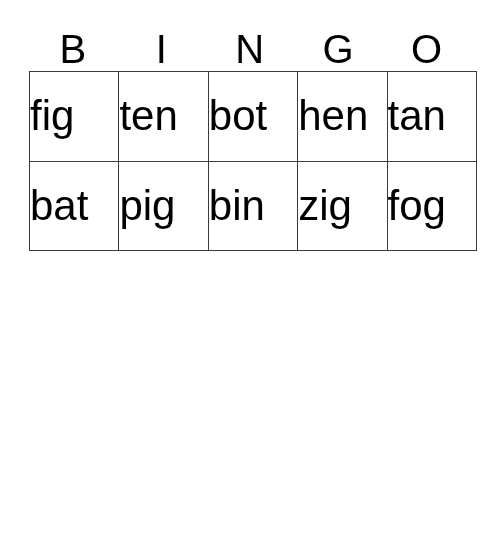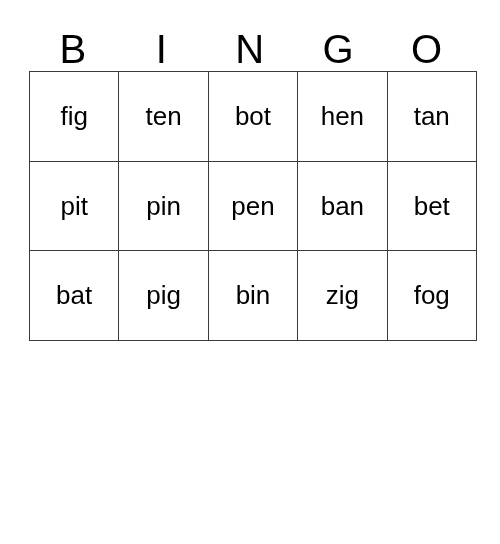--- a/index.html
+++ b/index.html
@@ -47,23 +47,23 @@
   
   .bingo-grid {
     width: 442px;
     border-collapse: collapse;
     table-layout: fixed;
   }
   .bingo-grid td {
     width: 88.4px;
     height: 88.6px;
     border: 1px solid #3a3a3a;
-    text-align: center;
+    text-align: left;
     vertical-align: middle;
-    font-size: 26px;
+    font-size: 42px;
     line-height: 1;
     color: #000000;
     font-weight: 400;
     padding: 0;
     background: #ffffff;
     overflow: hidden;
     white-space: nowrap;
   }
 </style>
 </head>
@@ -82,27 +82,20 @@
   <table class="bingo-grid">
     <tbody>
       <tr>
         <td>fig</td>
         <td>ten</td>
         <td>bot</td>
         <td>hen</td>
         <td>tan</td>
       </tr>
       <tr>
-        <td>pit</td>
-        <td>pin</td>
-        <td>pen</td>
-        <td>ban</td>
-        <td>bet</td>
-      </tr>
-      <tr>
         <td>bat</td>
         <td>pig</td>
         <td>bin</td>
         <td>zig</td>
         <td>fog</td>
       </tr>
     </tbody>
   </table>
 
 </div>

